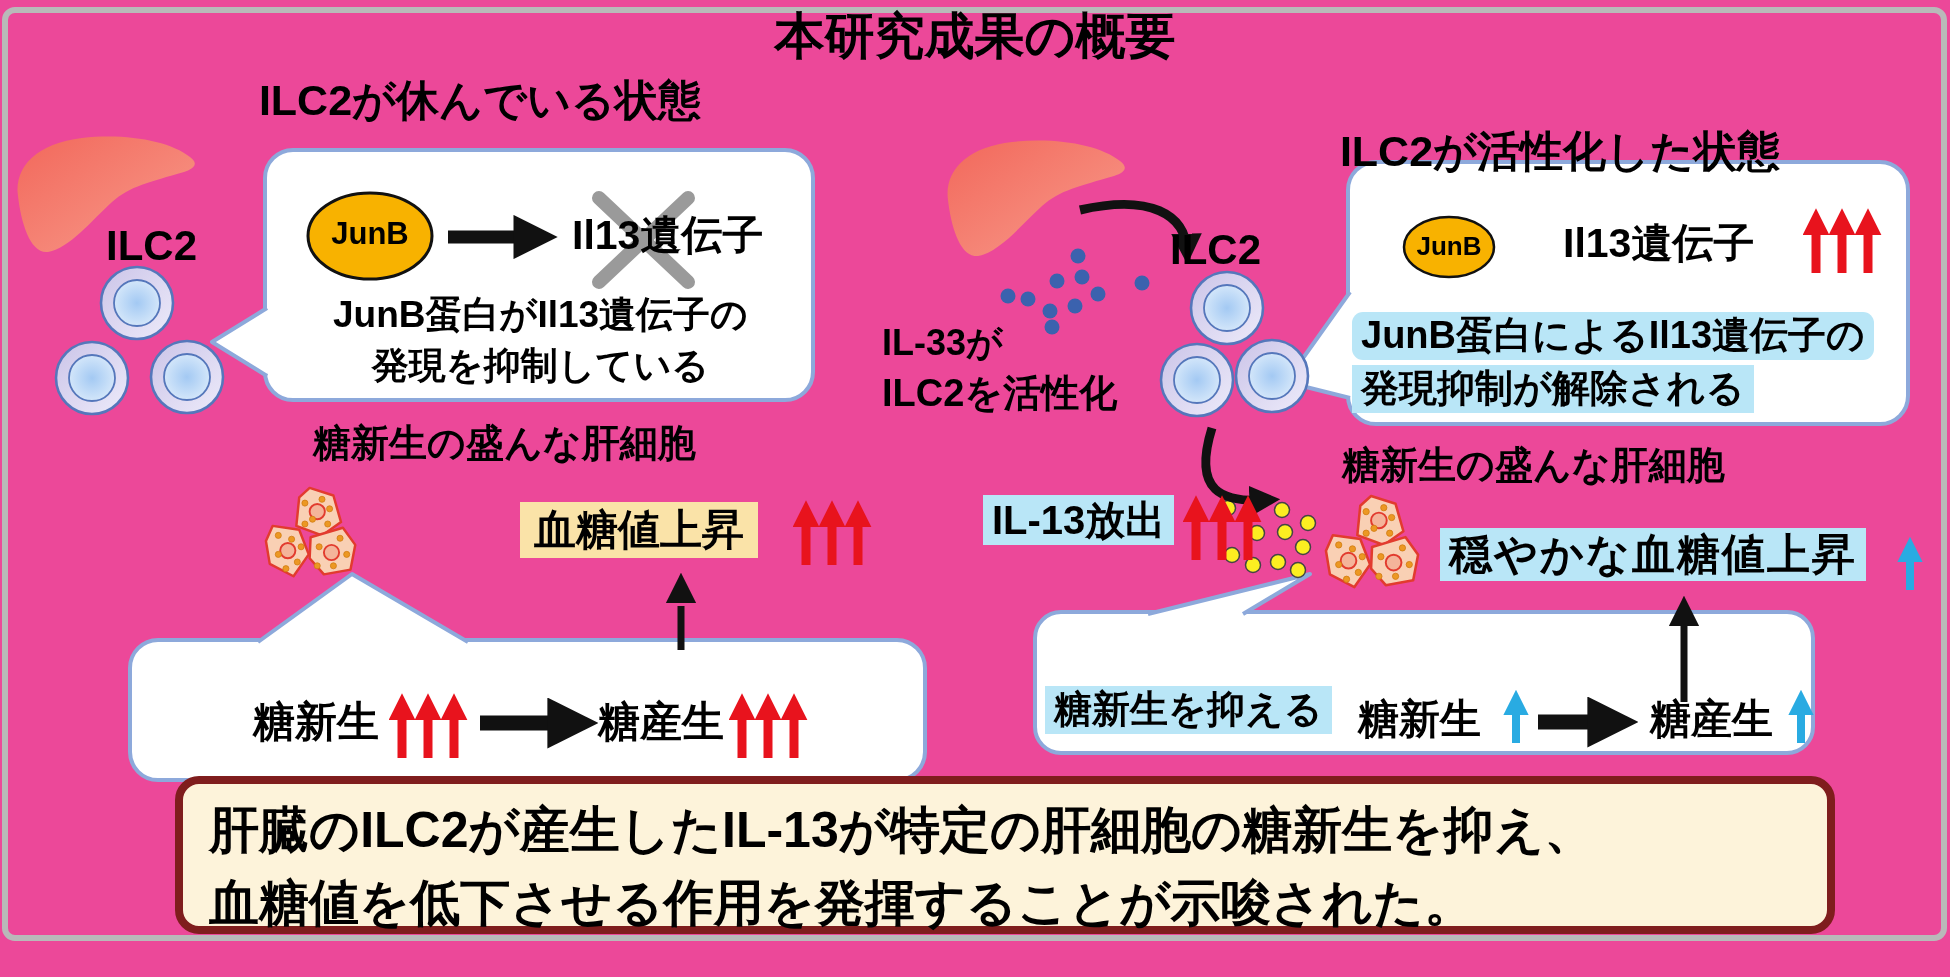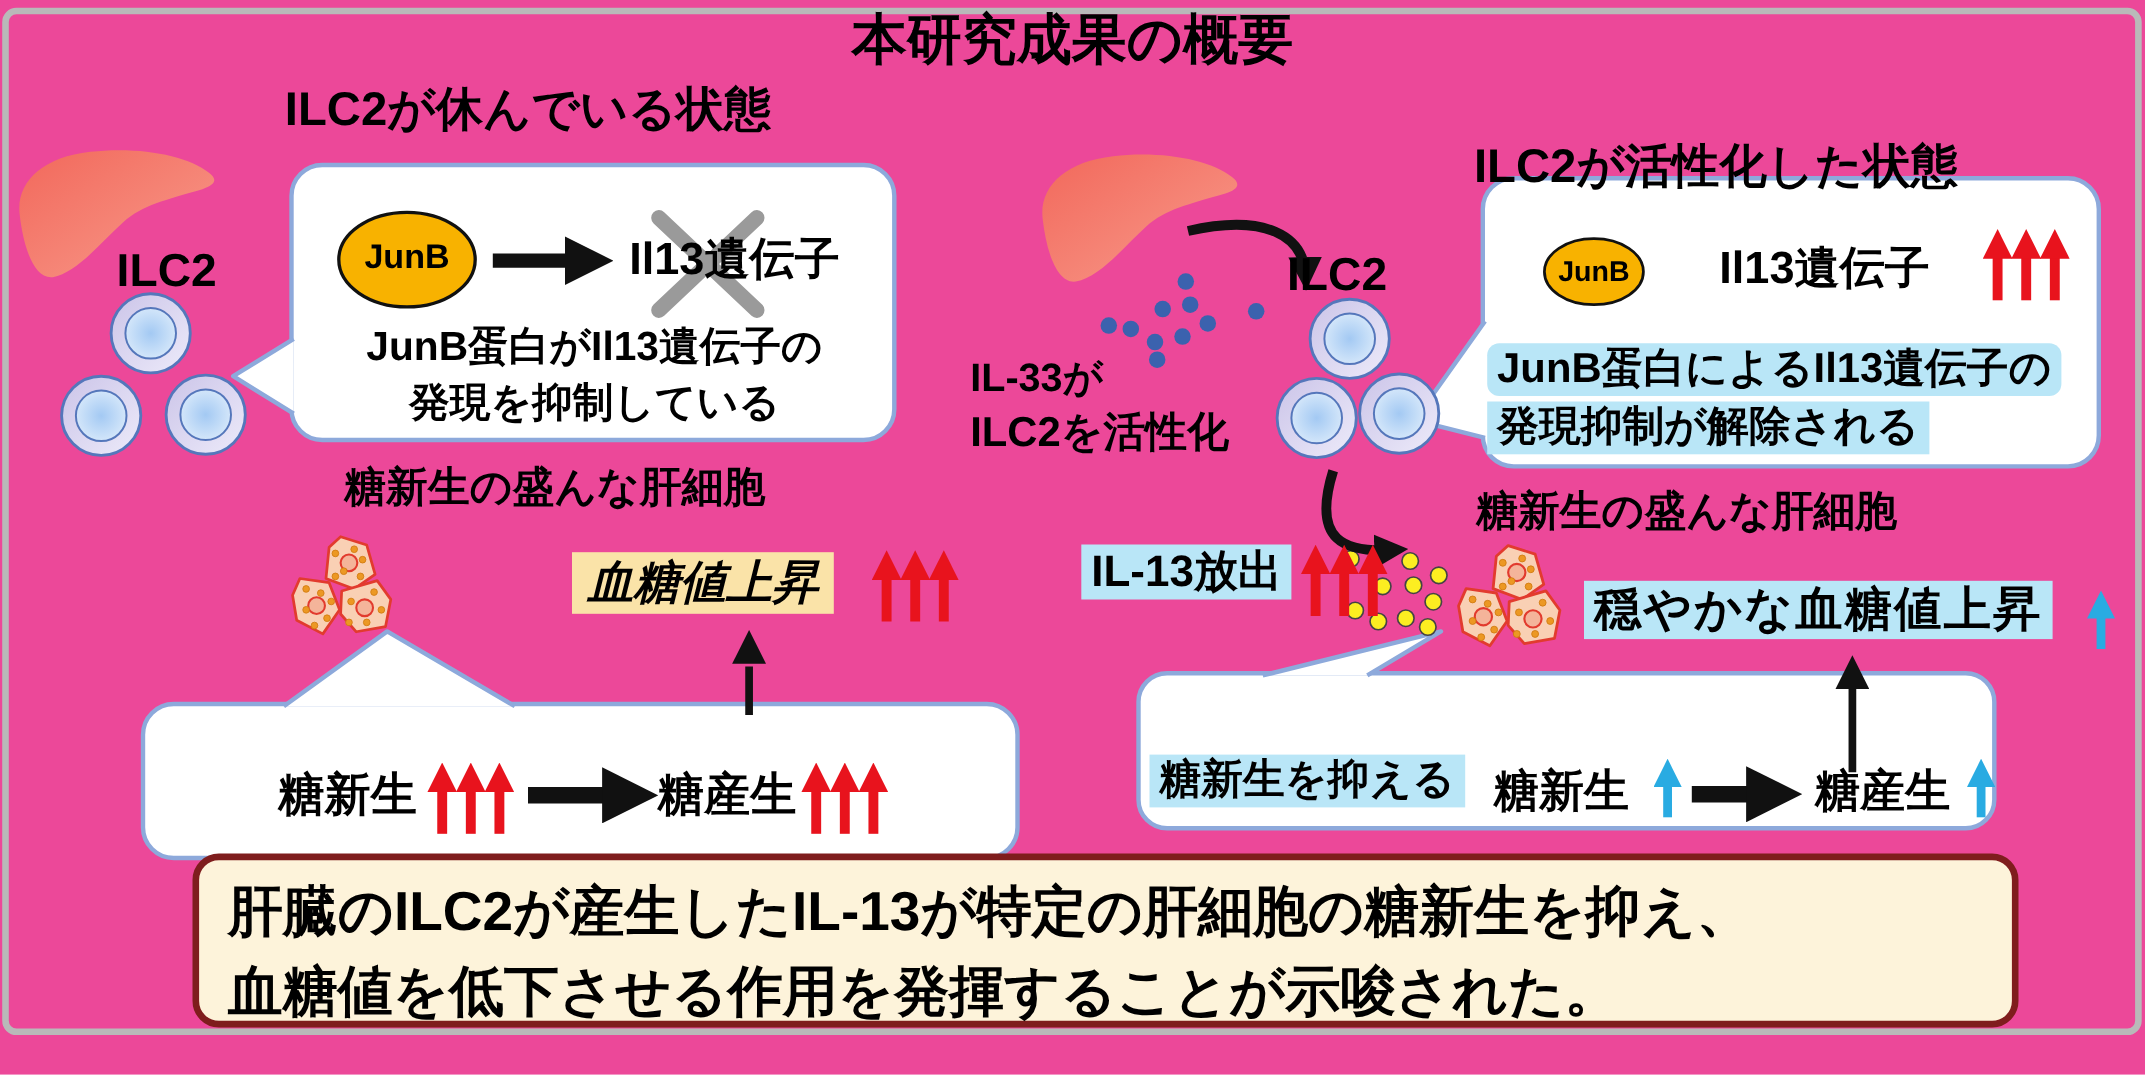--- a/index.html
+++ b/index.html
@@ -4,21 +4,21 @@
 <style>
   html,body{margin:0;padding:0;background:#fff;}
   #stage{position:relative;width:1950px;height:977px;background:#ec4899;overflow:hidden;
          font-family:"Liberation Sans","DejaVu Sans",sans-serif;}
   #gfx{position:absolute;left:0;top:0;}
   .t{position:absolute;font-weight:bold;color:#000;white-space:nowrap;line-height:1.15;}
   .c{text-align:center;}
   .hlc{background:#b9e6f7;padding:2px 9px;}
   .hly{background:#fae3a8;padding:4px 14px;}
   #summary-box{position:absolute;left:175px;top:776px;width:1660px;height:158px;
-      background:#fdf3da;border:6px solid #7f1d1d;border-radius:24px;box-sizing:border-box;
+      background:#fdf3da;border:8px solid #7f1d1d;border-radius:24px;box-sizing:border-box;
       padding:10px 0 0 26px;font-weight:bold;font-size:50px;line-height:1.45;color:#000;white-space:nowrap;}
 </style>
 </head>
 <body>
 
 <div id="stage">
 
 <svg id="gfx" width="1950" height="977" viewBox="0 0 1950 977">
   <defs>
     <linearGradient id="livG" x1="0" y1="0" x2="1" y2="1">
@@ -188,21 +188,21 @@
 <div class="t c" style="left:130px;top:76px;width:700px;font-size:43px;">ILC2が休んでいる状態</div>
 <div class="t c" style="left:1230px;top:80px;width:660px;font-size:43px;margin-top:47px;">ILC2が活性化した状態</div>
 
 <div class="t" style="left:106px;top:222px;font-size:42px;">ILC2</div>
 <div class="t c" style="left:308px;top:216px;width:124px;font-size:31px;">JunB</div>
 <div class="t" style="left:572px;top:212px;font-size:41px;">Il13遺伝子</div>
 <div class="t c" style="left:283px;top:294px;width:515px;font-size:37px;">JunB蛋白がIl13遺伝子の</div>
 <div class="t c" style="left:283px;top:345px;width:515px;font-size:37px;">発現を抑制している</div>
 
 <div class="t" style="left:313px;top:422px;font-size:38px;">糖新生の盛んな肝細胞</div>
-<div class="t hly" style="left:520px;top:502px;font-size:42px;font-style:italic;">血糖値上昇</div>
+<div class="t hly" style="left:520px;top:502px;font-size:42px;">血糖値上昇</div>
 <div class="t" style="left:253px;top:698px;font-size:42px;">糖新生</div>
 <div class="t" style="left:598px;top:698px;font-size:42px;">糖産生</div>
 
 <div class="t" style="left:882px;top:322px;font-size:36px;">IL-33が</div>
 <div class="t" style="left:882px;top:372px;font-size:38px;">ILC2を活性化</div>
 <div class="t" style="left:1170px;top:226px;font-size:42px;">ILC2</div>
 
 <div class="t c" style="left:1404px;top:232px;width:90px;font-size:26px;">JunB</div>
 <div class="t" style="left:1563px;top:220px;font-size:41px;">Il13遺伝子</div>
 <div class="t hlc" style="left:1352px;top:312px;font-size:38px;border-radius:11px;">JunB蛋白によるIl13遺伝子の</div>

